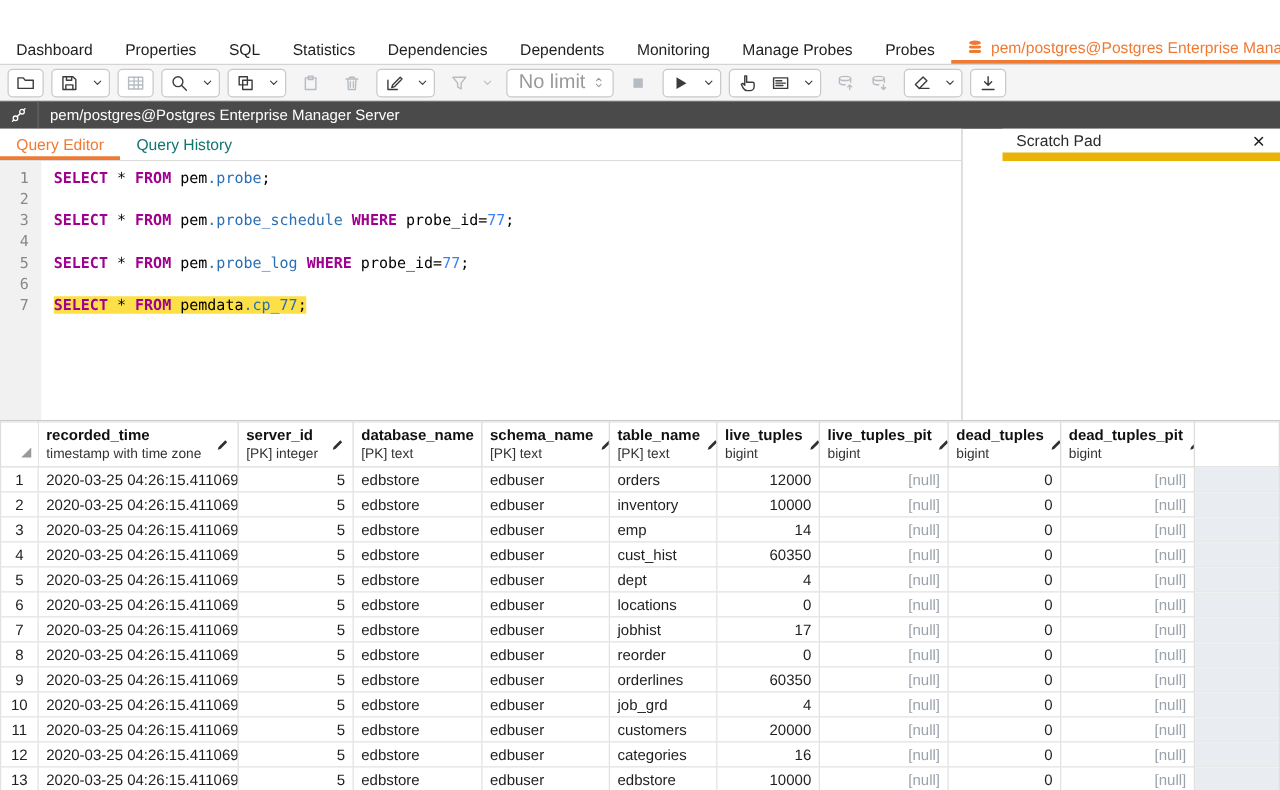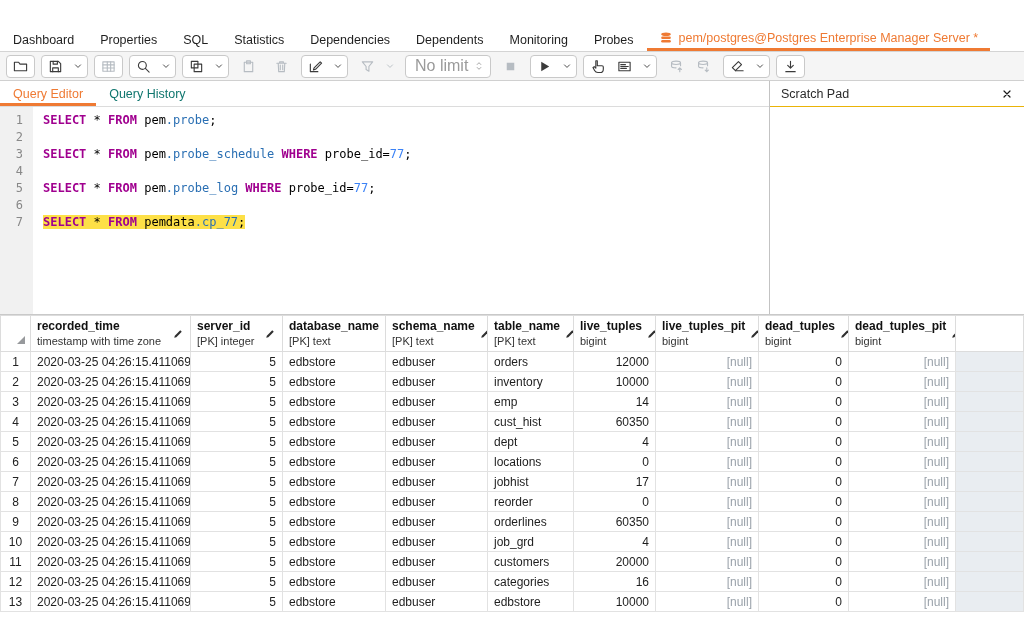--- a/index.html
+++ b/index.html
@@ -37,41 +37,41 @@
   .limit-spin { color:#9a9a9a; display:flex; align-items:center; }
 
   
   .conn-bar { height:22px; background:#4a4a4a; color:#fff; display:flex;
     align-items:stretch; font-size:12px; flex:0 0 auto; }
   .conn-icon { width:31px; display:flex; align-items:center; justify-content:center;
     border-right:1px solid #646464; color:#fff; }
   .conn-text { display:flex; align-items:center; padding-left:9px; }
 
   
-  .main-split { display:flex; height:233px; flex:0 0 auto; }
+  .main-split { display:flex; height:233px; flex:0 0 auto;gap:32px; }
   .editor-panel { width:770px; border-right:1px solid #c3c3c3; display:flex; flex-direction:column; }
   .tab-bar { height:26px; display:flex; border-bottom:1px solid #dcdcdc; background:#fff; flex:0 0 auto; }
   .tab { padding:0 13px; display:flex; align-items:center; font-size:12.5px; color:#0f766e; cursor:pointer; }
   .tab.active { color:var(--accent); box-shadow: inset 0 -3px 0 var(--accent); }
 
   .editor { flex:1; display:flex; font-family:"DejaVu Sans Mono", monospace;
     font-size:12px; line-height:17px; overflow:hidden; background:#fff; }
   .gutter { width:33px; background:#f1f1f1; color:#888; text-align:right;
     padding:5px 10px 0 0; flex:0 0 auto; }
   .gutter .ln { height:17px; }
   .code { flex:1; padding:5px 0 0 10px; white-space:pre; }
   .code-line { height:17px; }
   .tk-k { color:#a0008f; font-weight:bold; }
   .tk-t { color:#2a6fb3; }
   .tk-n { color:#3b82f6; }
   .tk-p { color:#000; }
   .sel { background:#fde047; }
 
   .scratch-panel { flex:1; display:flex; flex-direction:column; background:#fff; }
-  .scratch-header { height:26px; border-bottom:1px solid #eab308; display:flex;
+  .scratch-header { height:26px; border-bottom:7px solid #eab308; display:flex;
     align-items:center; justify-content:space-between; padding:0 11px; font-size:12.5px; color:#2b2b2b; }
   .scratch-close { color:#1a1a1a; display:flex; align-items:center; cursor:pointer; }
   .scratch-body { flex:1; background:#fff; }
 
   
   .bottom-panel { flex:1; border-top:1px solid #c9c9c9; display:flex; flex-direction:column; overflow:hidden; }
   .grid-wrap { flex:1; overflow:hidden; background:#fff; }
   table.grid { border-collapse:collapse; table-layout:fixed; width:100%; font-size:12px;padding-left:40px; }
   .grid th, .grid td { border:1px solid #e2e2e2; padding:0 6px; white-space:nowrap; overflow:hidden; }
   .grid thead th { border-color:#dcdcdc; background:#fff; height:36px; padding:3px 6px; font-weight:normal; text-align:left; vertical-align:middle; }
@@ -98,20 +98,21 @@
 
   <div class="menu-bar">
     <div class="menu-items">
         <div class="menu-item">Dashboard</div>
         <div class="menu-item">Properties</div>
         <div class="menu-item">SQL</div>
         <div class="menu-item">Statistics</div>
         <div class="menu-item">Dependencies</div>
         <div class="menu-item">Dependents</div>
         <div class="menu-item">Monitoring</div>
+        <div class="menu-item">Manage Probes</div>
         <div class="menu-item">Probes</div>
       </div>
     <div class="doc-tab">
       <span>
           <svg class="ic" viewBox="0 0 16 16" width="14" height="14" fill="none" stroke="currentColor" stroke-width="1.2" stroke-linecap="round" stroke-linejoin="round">
             <ellipse cx="8" cy="3.6" rx="5.5" ry="2" fill="currentColor" stroke="none"></ellipse>
             <rect x="2.5" y="6.3" width="11" height="2.7" rx="1.35" fill="currentColor" stroke="none"></rect>
             <rect x="2.5" y="10.3" width="11" height="2.7" rx="1.35" fill="currentColor" stroke="none"></rect>
           </svg>
         </span>
@@ -293,20 +294,30 @@
       <div class="tb-group">
         <button class="tb">
           <svg class="ic" viewBox="0 0 16 16" width="15" height="15" fill="none" stroke="currentColor" stroke-width="1.2" stroke-linecap="round" stroke-linejoin="round">
             <path d="M8 2.5v7M5 6.8l3 3 3-3"></path>
             <path d="M3 13.5h10"></path>
           </svg>
         </button>
       </div>
     </div>
 
+  <div class="conn-bar">
+    <span class="conn-icon">
+        <svg class="ic" viewBox="0 0 16 16" width="14" height="14" fill="none" stroke="currentColor" stroke-width="1.2" stroke-linecap="round" stroke-linejoin="round">
+          <circle cx="5" cy="11" r="2.1"></circle>
+          <circle cx="11" cy="5" r="2.1"></circle>
+          <path d="M6.6 9.4l2.8-2.8M2.2 13.8l1.3-1.3M13.8 2.2l-1.3 1.3"></path>
+        </svg>
+      </span>
+    <span class="conn-text">pem/postgres@Postgres Enterprise Manager Server</span>
+  </div>
 
   <div class="main-split">
     <div class="editor-panel">
       <div class="tab-bar">
           <div class="tab active">Query Editor</div>
           <div class="tab">Query History</div>
         </div>
       <div class="editor">
         <div class="gutter">
             <div class="ln">1</div>

